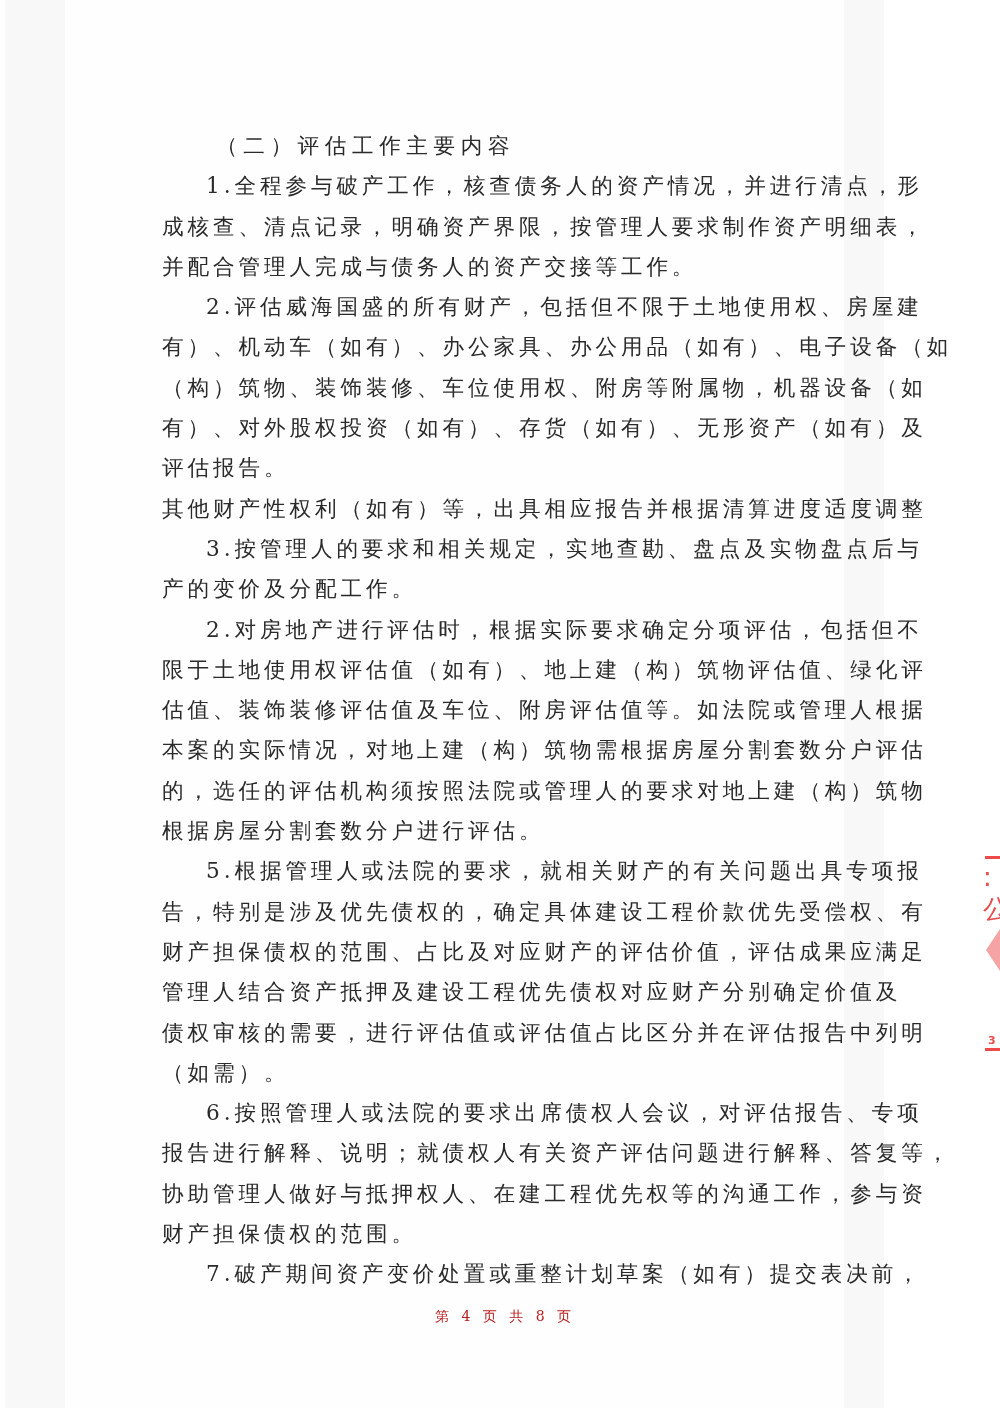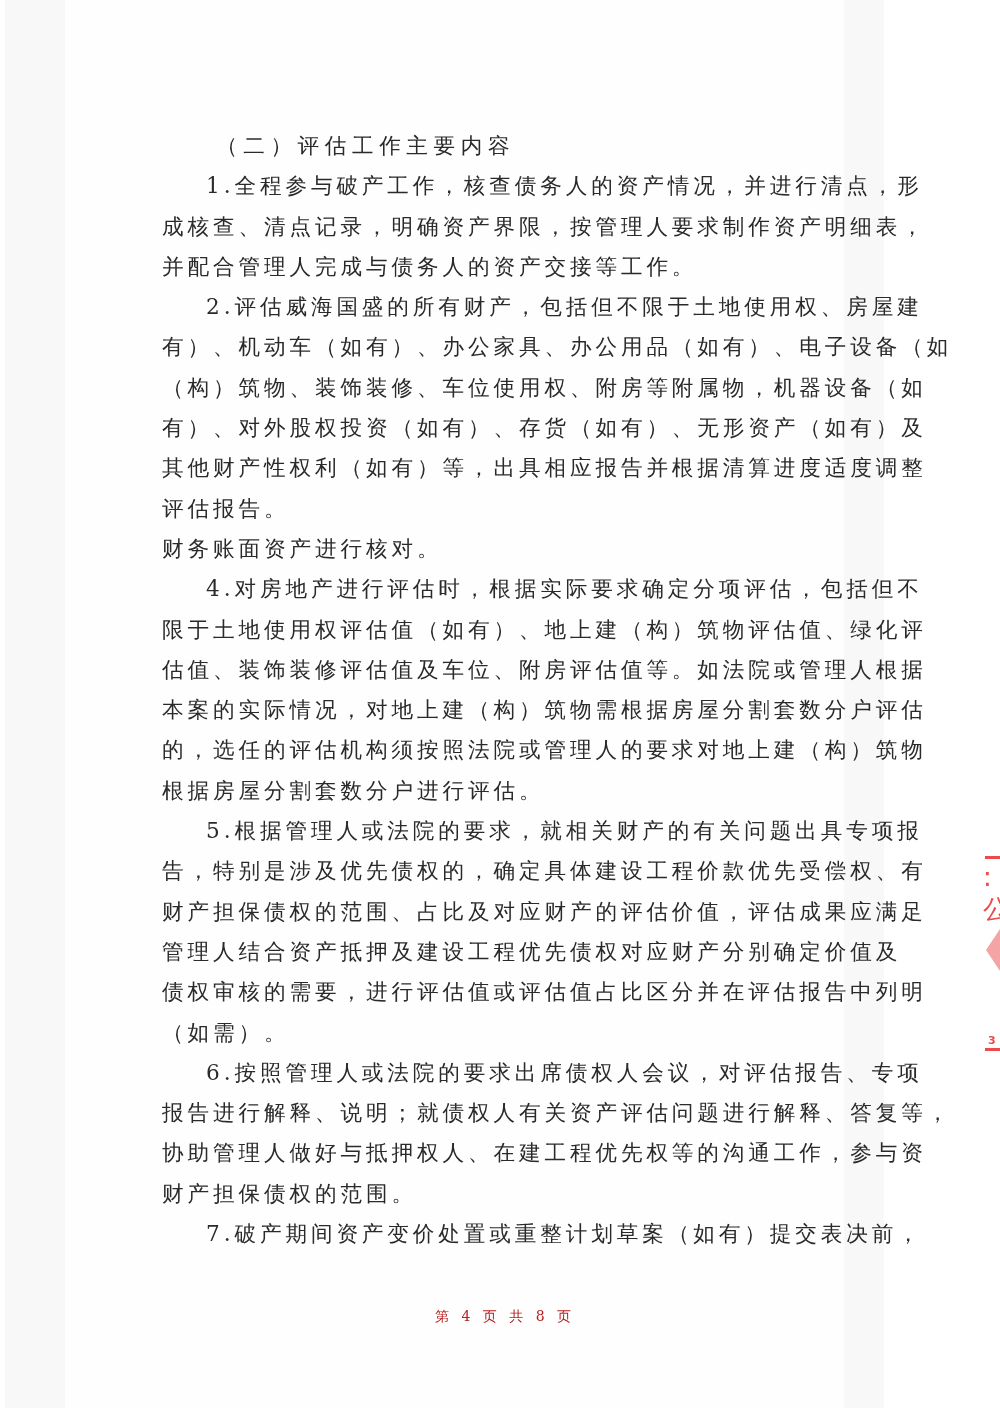--- a/index.html
+++ b/index.html
@@ -81,30 +81,31 @@
       <div class="line indent">1.全程参与破产工作，核查债务人的资产情况，并进行清点，形</div>
       <div class="line">成核查、清点记录，明确资产界限，按管理人要求制作资产明细表，</div>
       <div class="line last">并配合管理人完成与债务人的资产交接等工作。</div>
     </div>
 
     <div>
       <div class="line indent">2.评估威海国盛的所有财产，包括但不限于土地使用权、房屋建</div>
       <div class="line">有）、机动车（如有）、办公家具、办公用品（如有）、电子设备（如</div>
       <div class="line">（构）筑物、装饰装修、车位使用权、附房等附属物，机器设备（如</div>
       <div class="line">有）、对外股权投资（如有）、存货（如有）、无形资产（如有）及</div>
+      <div class="line last">评估报告。</div>
       <div class="line">其他财产性权利（如有）等，出具相应报告并根据清算进度适度调整</div>
-      <div class="line last">评估报告。</div>
     </div>
 
     <div>
-      <div class="line last">财务账面资产进行核对。</div>
+      <div class="line indent">3.按管理人的要求和相关规定，实地查勘、盘点及实物盘点后与</div>
+      <div class="line last">产的变价及分配工作。</div>
     </div>
 
     <div>
-      <div class="line indent">4.对房地产进行评估时，根据实际要求确定分项评估，包括但不</div>
+      <div class="line indent">2.对房地产进行评估时，根据实际要求确定分项评估，包括但不</div>
       <div class="line">限于土地使用权评估值（如有）、地上建（构）筑物评估值、绿化评</div>
       <div class="line">估值、装饰装修评估值及车位、附房评估值等。如法院或管理人根据</div>
       <div class="line">本案的实际情况，对地上建（构）筑物需根据房屋分割套数分户评估</div>
       <div class="line">的，选任的评估机构须按照法院或管理人的要求对地上建（构）筑物</div>
       <div class="line last">根据房屋分割套数分户进行评估。</div>
     </div>
 
     <div>
       <div class="line indent">5.根据管理人或法院的要求，就相关财产的有关问题出具专项报</div>
       <div class="line">告，特别是涉及优先债权的，确定具体建设工程价款优先受偿权、有</div>

